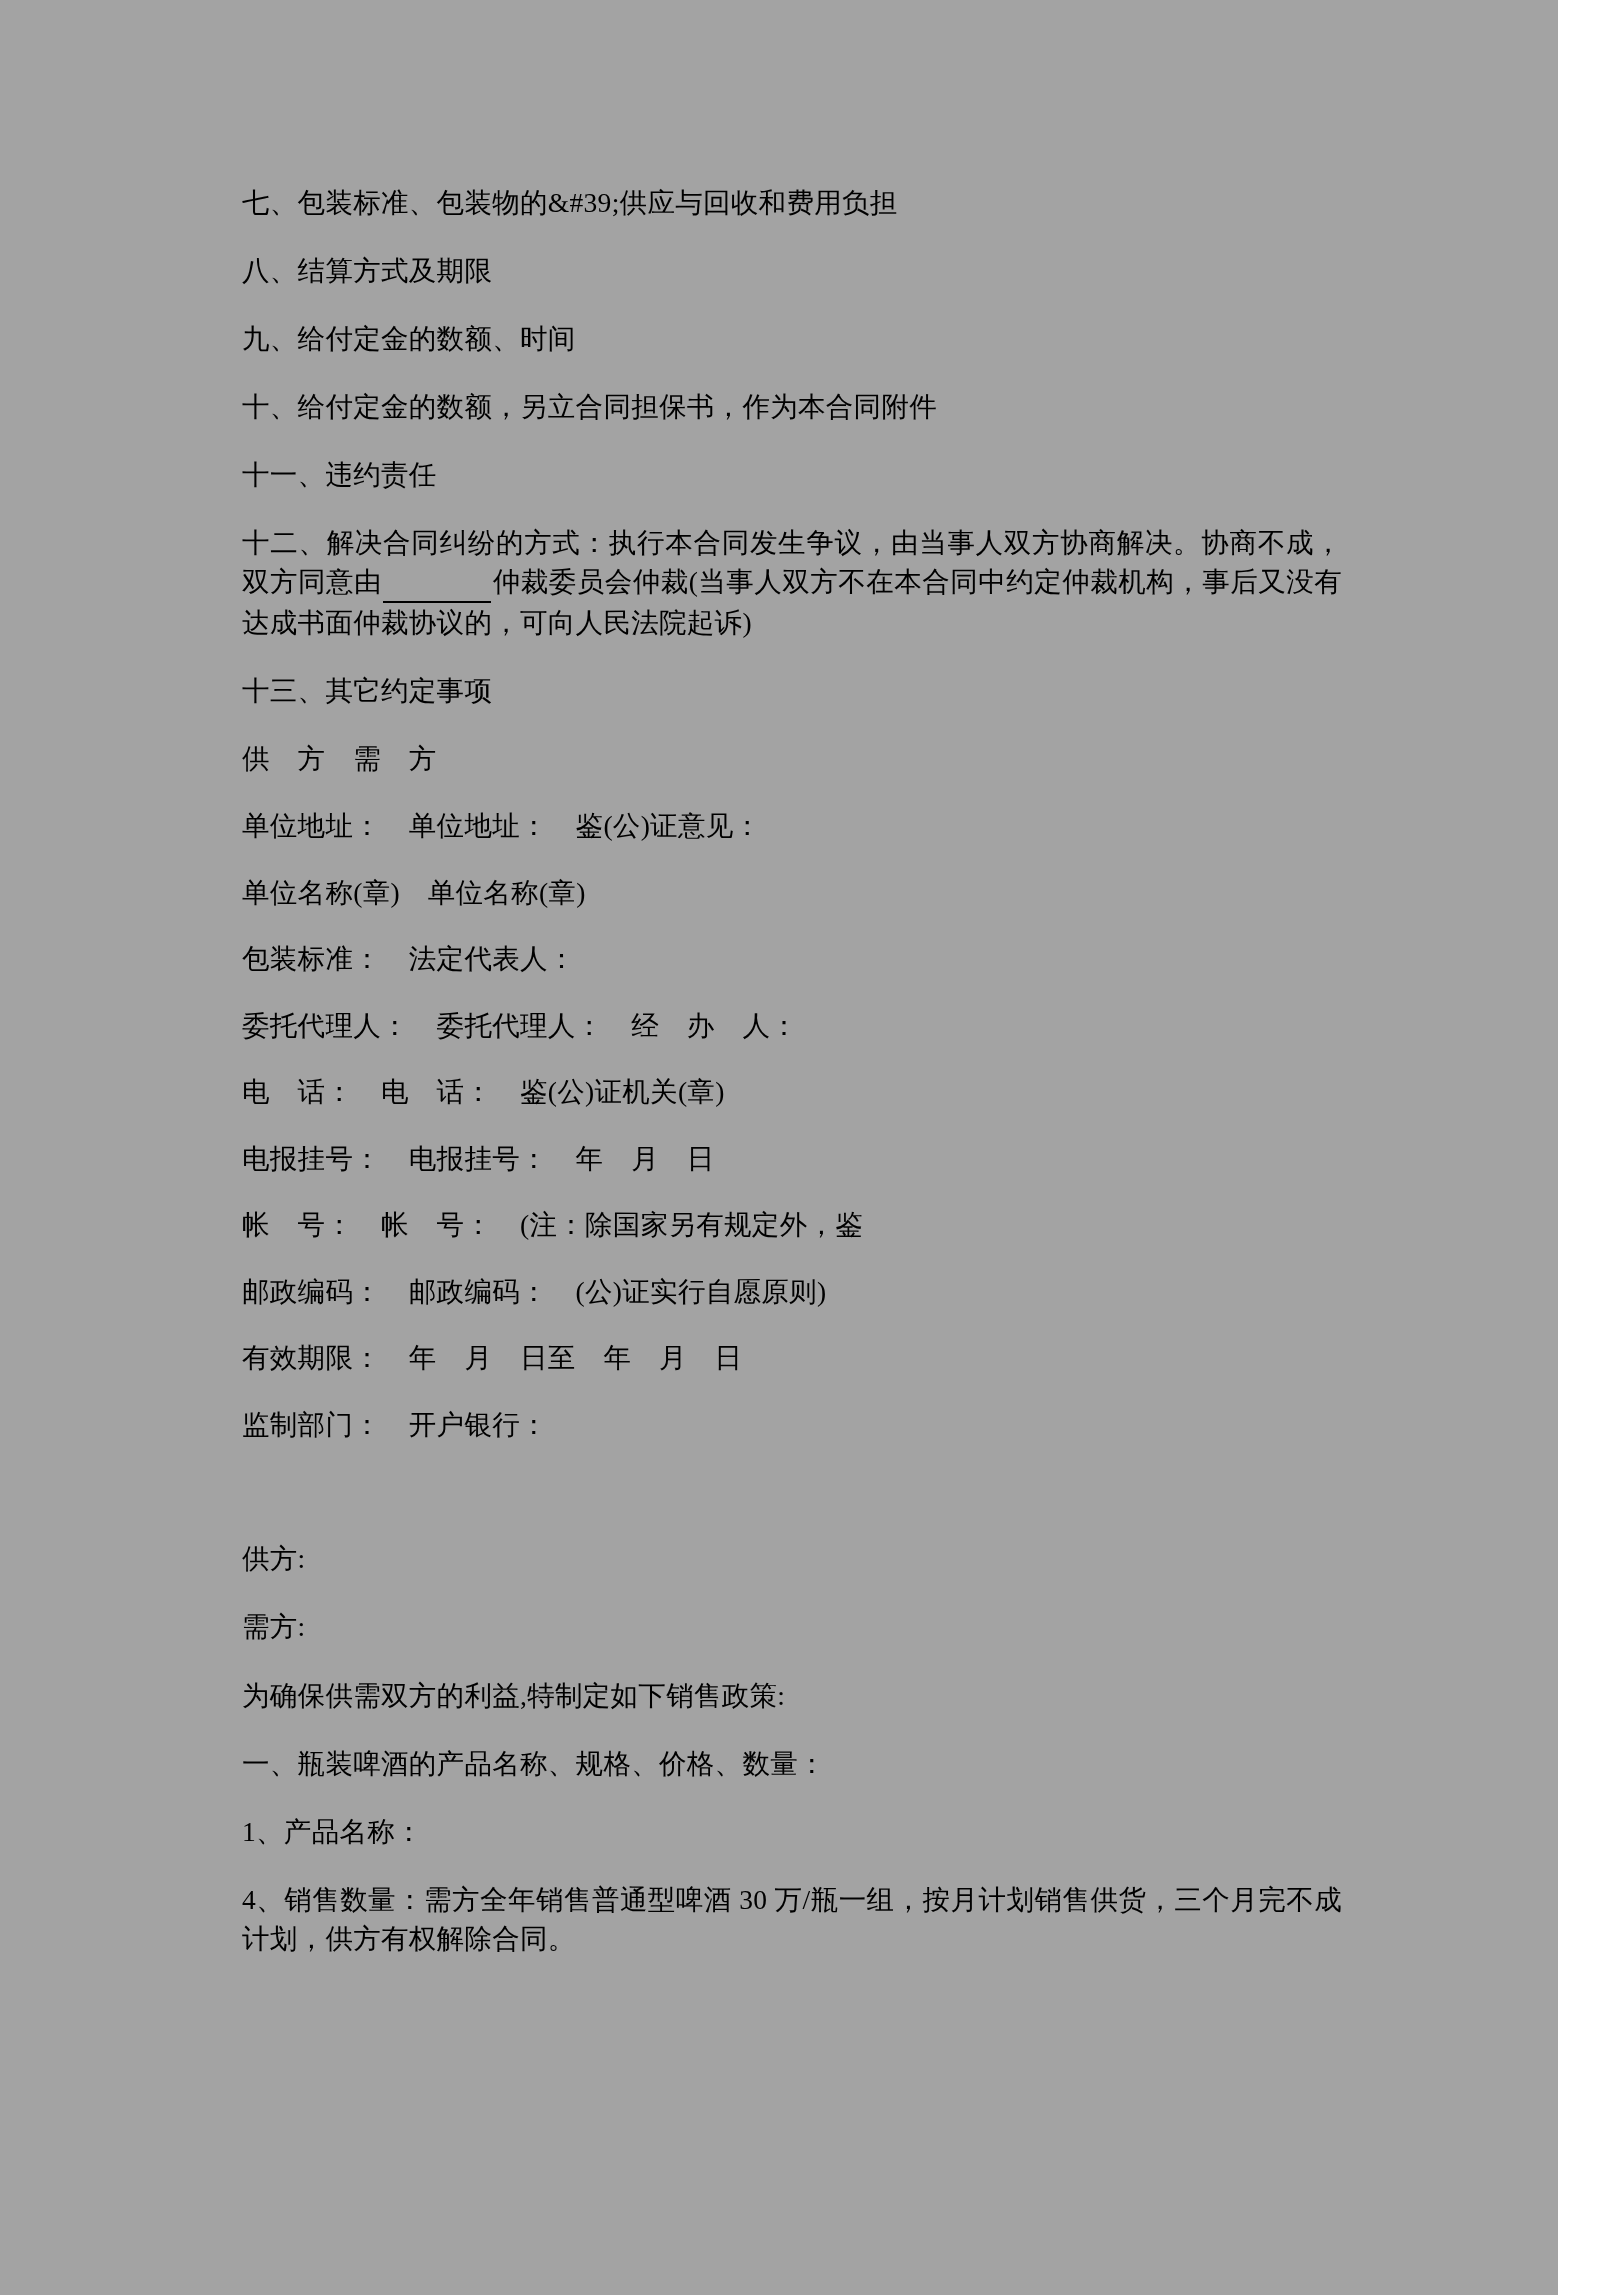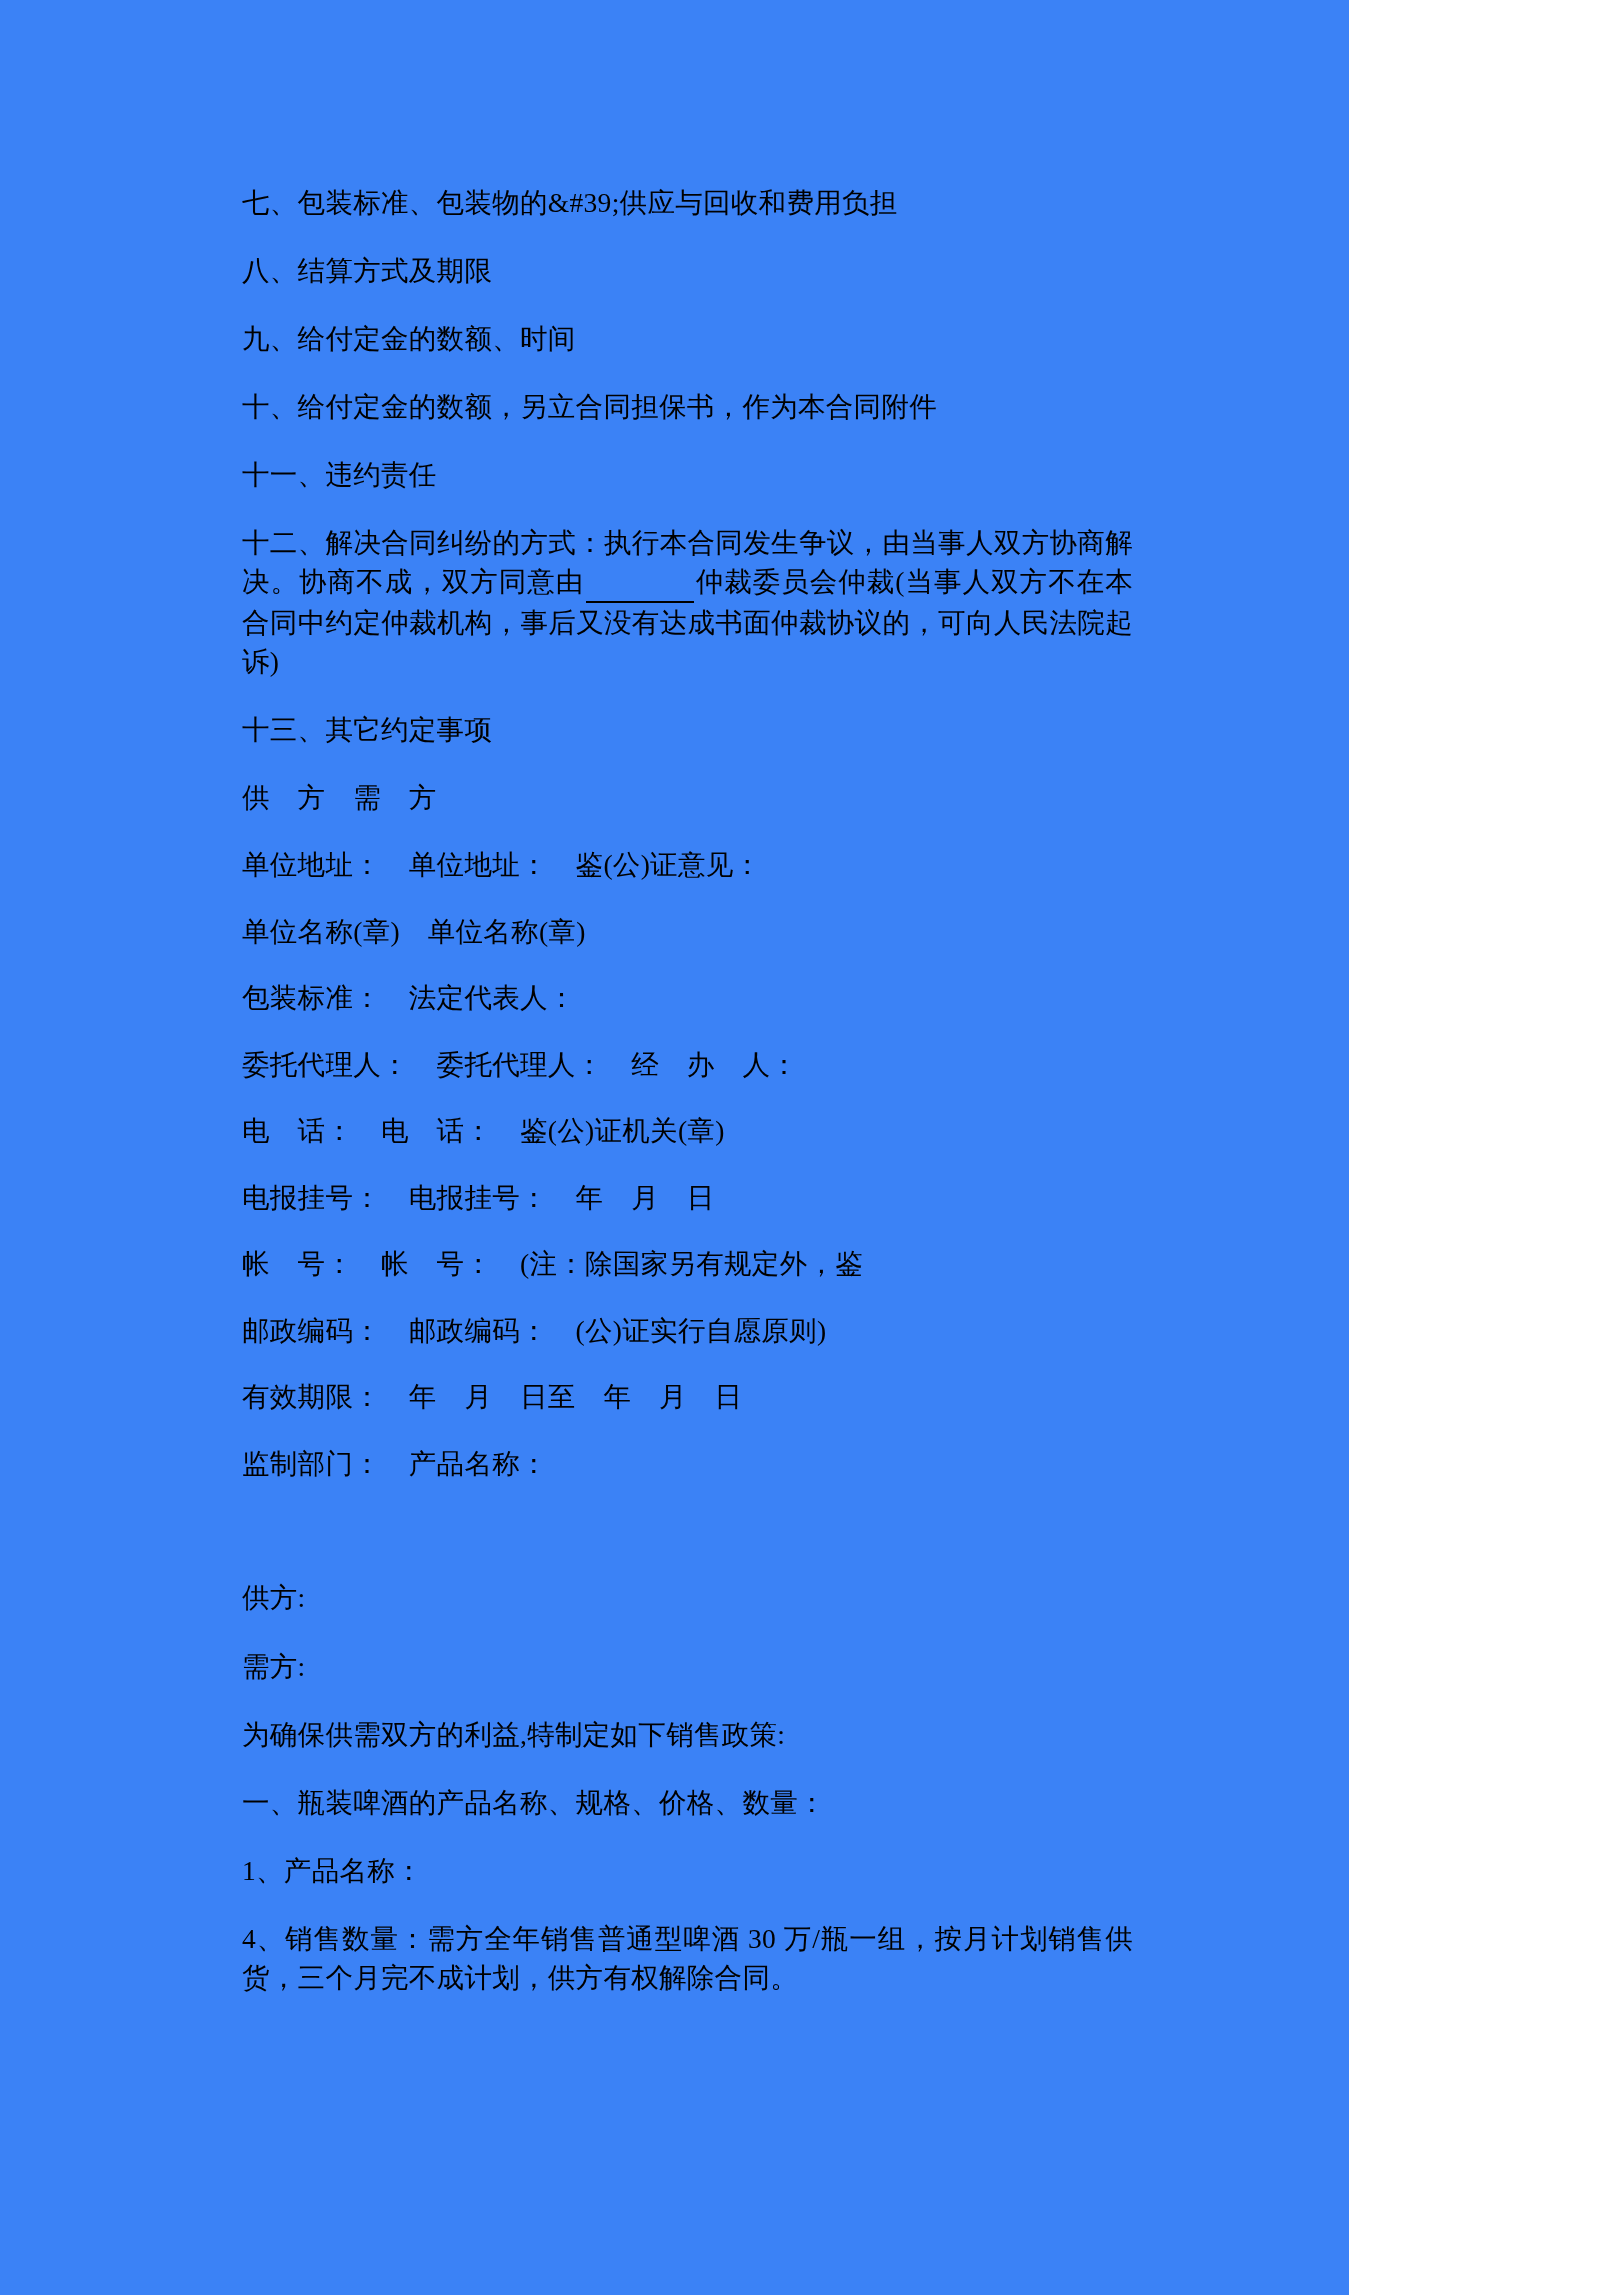--- a/index.html
+++ b/index.html
@@ -9,25 +9,25 @@
   }
   body {
     width: 1623px;
     height: 2295px;
     font-family: "Liberation Serif", "DejaVu Serif", serif;
     color: #000000;
     -webkit-font-smoothing: antialiased;
   }
   .page {
     position: relative;
-    width: 1349px;
+    width: 1558px;
     height: 2295px;
     box-sizing: border-box;
     padding: 183px 216px 0 242px;
-    background: #3b82f6;
+    background: #a3a3a3;
   }
   .doc-body {
     font-size: 27.5px;
     line-height: 1.0;
   }
   .para {
     margin: 0 0 29px 0;
     font-size: 27.5px;
     line-height: 1.42;
     text-align: justify;
@@ -67,21 +67,21 @@
       <p class="para">供　方　需　方</p>
       <p class="para">单位地址：　单位地址：　鉴(公)证意见：</p>
       <p class="para">单位名称(章)　单位名称(章)</p>
       <p class="para">包装标准：　法定代表人：</p>
       <p class="para">委托代理人：　委托代理人：　经　办　人：</p>
       <p class="para">电　话：　电　话：　鉴(公)证机关(章)</p>
       <p class="para">电报挂号：　电报挂号：　年　月　日</p>
       <p class="para">帐　号：　帐　号：　(注：除国家另有规定外，鉴</p>
       <p class="para">邮政编码：　邮政编码：　(公)证实行自愿原则)</p>
       <p class="para">有效期限：　年　月　日至　年　月　日</p>
-      <p class="para">监制部门：　产品名称：</p>
+      <p class="para">监制部门：　开户银行：</p>
     </div>
 
     <div class="gap-block"></div>
 
     <p class="para">供方:</p>
     <p class="para">需方:</p>
     <p class="para">为确保供需双方的利益,特制定如下销售政策:</p>
     <p class="para">一、瓶装啤酒的产品名称、规格、价格、数量：</p>
     <p class="para">1、产品名称：</p>
     <p class="para">4、销售数量：需方全年销售普通型啤酒 30 万/瓶一组，按月计划销售供货，三个月完不成计划，供方有权解除合同。</p>

